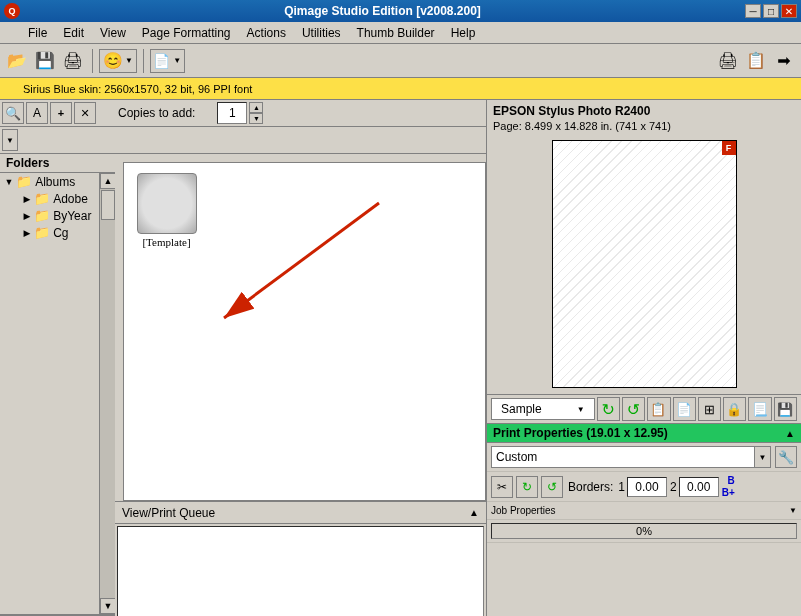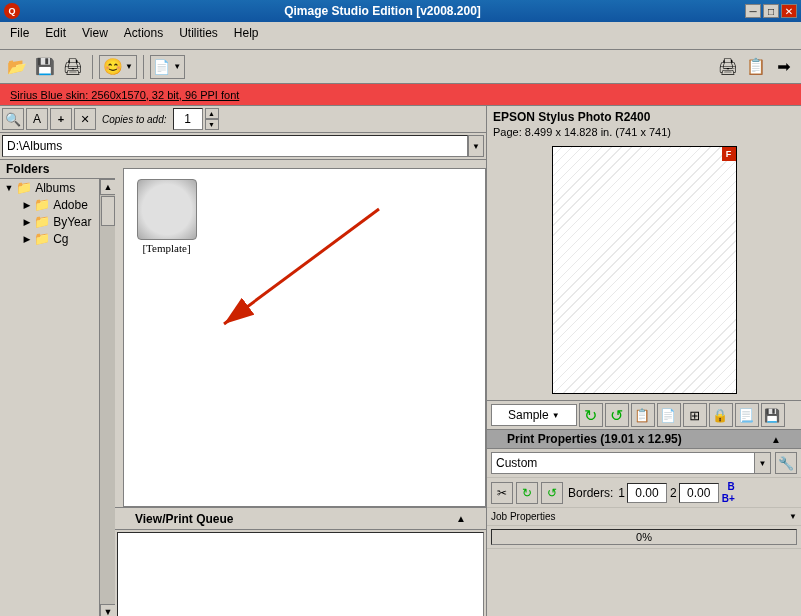--- a/index.html
+++ b/index.html
@@ -20,23 +20,23 @@
     .title-bar-controls { display: flex; gap: 2px; }
     .title-bar-btn {
       width: 16px; height: 14px; background: #d4d0c8; border: 1px solid #808080;
       display: flex; align-items: center; justify-content: center; font-size: 10px; cursor: pointer; color: #000;
     }
     .title-logo { width: 16px; height: 16px; background: #cc2200; border-radius: 50%; display: flex; align-items: center; justify-content: center; color: white; font-size: 9px; font-weight: bold; }
 
     
     .menu-bar {
       background: #d4d0c8;
-      height: 28px;
-      display: flex;
-      padding: 0 2px;
+      height: 22px;
+      display: flex;
+      padding: 0 20px;
       border-bottom: 1px solid #808080;
     }
     .menu-item {
       padding: 2px 8px;
       cursor: pointer;
       font-size: 12px;
       height: 22px;
       display: flex;
       align-items: center;
     }
@@ -60,28 +60,27 @@
     .tb-separator { width: 1px; height: 24px; background: #808080; margin: 0 4px; }
     .right-toolbar {
       margin-left: auto;
       display: flex;
       align-items: center;
       gap: 2px;
     }
 
     
     .status-bar {
-      background: #ef4444;
-      height: 22px;
-      display: flex;
-      align-items: center;
-      padding: 0 10px;
+      background: #fde047;
+      height: 22px;
+      display: flex;
+      align-items: center;
+      padding: 0 23px;
       font-size: 11px;
       border-bottom: 1px solid #808080;
-      text-decoration: underline;
     }
 
     
     .main-layout {
       display: flex;
       height: calc(616px - 22px - 22px - 34px - 22px);
     }
 
     
     .left-panel {
@@ -100,21 +99,21 @@
       padding: 2px;
       gap: 2px;
       border-bottom: 1px solid #808080;
     }
     .path-input {
       flex: 1; height: 22px; border: 1px inset #808080; background: white;
       padding: 0 4px; font-size: 12px;
     }
     .path-dropdown { width: 16px; height: 22px; background: #d4d0c8; border: 1px solid #808080; cursor: pointer; display: flex; align-items: center; justify-content: center; font-size: 8px; }
     .path-icon-btn { width: 22px; height: 22px; background: #d4d0c8; border: 1px solid #808080; display: flex; align-items: center; justify-content: center; cursor: pointer; font-size: 11px; }
-    .copies-label { font-size: 10px; white-space: nowrap; margin: 0 4px; font-style: italic; }
+    .copies-label { font-size: 12px; white-space: nowrap; margin: 0 20px; }
     .copies-input { width: 30px; height: 22px; border: 1px inset #808080; background: white; text-align: center; font-size: 12px; }
     .copies-spin { display: flex; flex-direction: column; }
     .spin-btn { width: 14px; height: 11px; background: #d4d0c8; border: 1px solid #808080; display: flex; align-items: center; justify-content: center; cursor: pointer; font-size: 7px; line-height: 1; }
     .folder-header {
       background: #d4d0c8;
       padding: 2px 6px;
       font-size: 12px;
       font-weight: bold;
       border-bottom: 1px solid #808080;
     }
@@ -161,23 +160,23 @@
     .queue-panel {
       background: #d4d0c8;
       flex: 0 0 120px;
       border-top: 1px solid #808080;
     }
     .queue-header {
       background: #d4d0c8;
       height: 22px;
       display: flex;
       align-items: center;
-      padding: 0 20px;
-      font-size: 12px;
-      font-weight: bold;
+      padding: 0 7px;
+      font-size: 12px;
+      font-weight: normal;
       border-bottom: 1px solid #808080;
     }
     .queue-header-right { margin-left: auto; cursor: pointer; font-size: 10px; }
     .queue-content {
       background: white;
       height: calc(100% - 22px);
       border: 1px inset #808080;
       margin: 2px;
     }
 
@@ -250,40 +249,41 @@
       gap: 2px;
       border-bottom: 1px solid #808080;
       border-top: 1px solid #808080;
     }
     .sample-dropdown {
       display: flex;
       align-items: center;
       background: white;
       border: 1px solid #808080;
       height: 22px;
-      padding: 0 16px;
+      padding: 0 9px;
       cursor: pointer;
       font-size: 12px;
+      gap: 32px;
     }
     .sample-arrow { font-size: 8px; margin-left: 3px; }
     .rp-icon-btn {
       width: 24px; height: 24px; background: #d4d0c8;
       border: 1px solid #808080;
       display: flex; align-items: center; justify-content: center;
       cursor: pointer; font-size: 13px;
     }
 
     
     .print-props-header {
       display: flex;
       align-items: center;
-      padding: 2px 20px;
+      padding: 2px 6px;
       font-size: 12px;
       font-weight: bold;
-      background: #a3a3a3;
+      background: #22c55e;
       border-bottom: 1px solid #808080;
     }
     .pp-arrow { margin-left: auto; cursor: pointer; font-size: 10px; }
 
     .custom-row {
       display: flex;
       align-items: center;
       padding: 3px 4px;
       gap: 4px;
       border-bottom: 1px solid #c0bdb5;
@@ -379,22 +379,24 @@
     <div class="title-bar-btn">─</div>
     <div class="title-bar-btn">□</div>
     <div class="title-bar-btn" style="background:#cc2200;color:white;">✕</div>
   </div>
 </div>
 
 <div class="menu-bar">
   <div class="menu-item">File</div>
   <div class="menu-item">Edit</div>
   <div class="menu-item">View</div>
+  <div class="menu-item">Page Formatting</div>
   <div class="menu-item">Actions</div>
   <div class="menu-item">Utilities</div>
+  <div class="menu-item">Thumb Builder</div>
   <div class="menu-item">Help</div>
 </div>
 
 <div class="toolbar">
 
   <div class="tb-btn" style="font-size:16px;">📂</div>
   <div class="tb-btn" style="font-size:16px;">💾</div>
   <div class="tb-btn" style="font-size:16px;">🖨</div>
   <div class="tb-separator"></div>
 
@@ -431,21 +433,20 @@
       <div class="path-icon-btn" style="font-size:11px;">✕</div>
       <span class="copies-label">Copies to add:</span>
       <input class="copies-input" type="text" value="1" style="">
       <div class="copies-spin">
         <div class="spin-btn">▲</div>
         <div class="spin-btn">▼</div>
       </div>
     </div>
 
     <div style="display:flex;align-items:center;padding:2px;border-bottom:1px solid #808080;background:#d4d0c8;">
-      <input class="path-input" type="text" value="D:\Albums" style="">
       <div class="path-dropdown">▼</div>
     </div>
 
     <div class="panel-split">
 
       <div class="tree-section">
         <div class="folder-header">Folders</div>
         <div style="flex:1;display:flex;overflow:hidden;">
           <div class="folder-tree-list">
 

